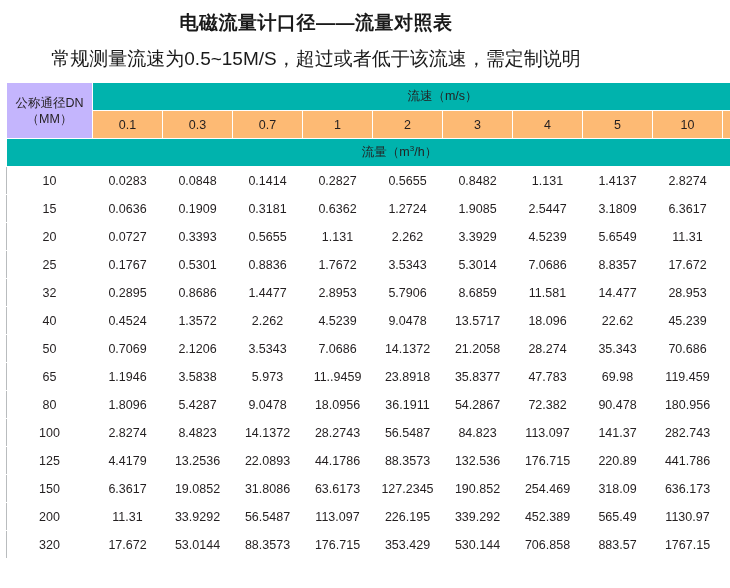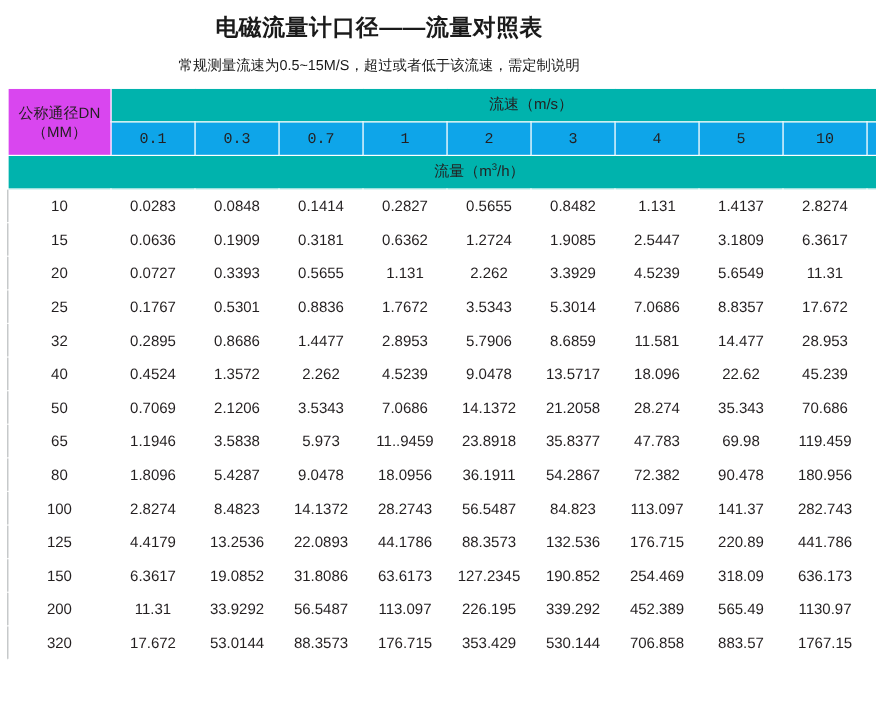--- a/index.html
+++ b/index.html
@@ -24,21 +24,21 @@
   .title {
     text-align: center;
     font-size: 19px;
     font-weight: bold;
     letter-spacing: 0.5px;
     padding-top: 10px;
     color: #1a1a1a;
   }
   .subtitle {
     text-align: center;
-    font-size: 12px;
+    font-size: 19px;
     padding-top: 10px;
     padding-bottom: 10px;
     color: #1a1a1a;
   }
   table.flowtable {
     border-collapse: collapse;
     width: 718px;
     margin: 0 auto;
     table-layout: fixed;
   }
@@ -46,38 +46,37 @@
     border: 1px solid #ffffff;
     text-align: center;
     vertical-align: middle;
     font-size: 12.5px;
     font-weight: normal;
     padding: 0;
     height: 27px;
     color: #231f20;
   }
   .hdr-dn {
-    background: #d946ef;
+    background: #c4b5fd;
     color: #ffffff;
     font-size: 12.5px;
     line-height: 16px;
     height: 54px;
   }
   .hdr-speed {
     background: #00b3ad;
     color: #ffffff;
     font-size: 13.5px;
     height: 27px;
   }
   .hdr-val {
-    background: #0ea5e9;
+    background: #fdba74;
     color: #ffffff;
     font-size: 13px;
     height: 27px;
-    font-family: Liberation Mono, monospace;
   }
   .hdr-flow {
     background: #00b3ad;
     color: #ffffff;
     font-size: 13.5px;
     height: 27px;
   }
   
   tbody td {
     border: 1px solid #b9bcbe;

